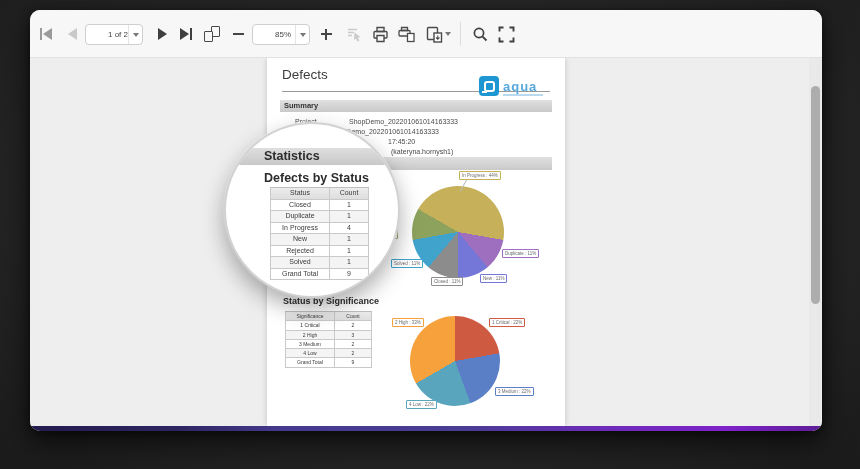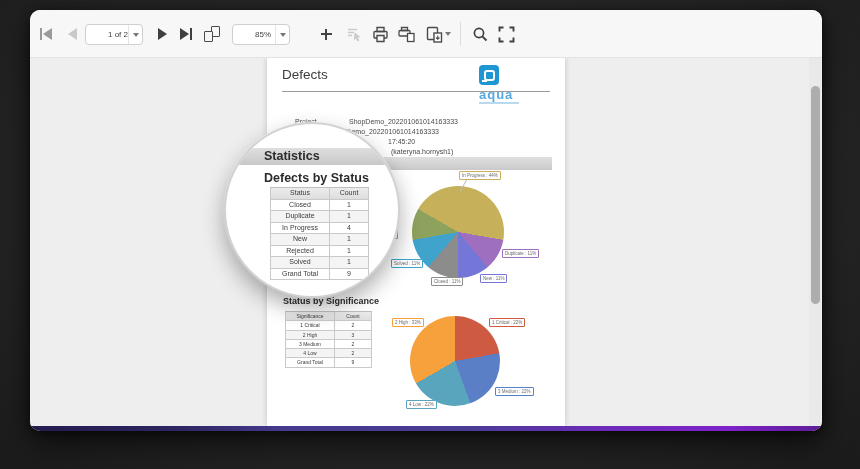--- a/index.html
+++ b/index.html
@@ -31,21 +31,21 @@
   .pages-glyph .pg.front { left:0; bottom:0; }
   .tb-sep { position:absolute; top:12px; width:1px; height:24px; background:#ddd; }
 
   
   .viewer { position:absolute; left:0; top:48px; width:792px; height:368px; background:#eeeeee; overflow:hidden; }
   .page { position:absolute; left:237px; top:0; width:298px; height:368px; background:#fff; box-shadow:0 0 6px rgba(0,0,0,.18);text-decoration:underline; }
 
   .doc-title { position:absolute; left:15px; top:9px; font-size:13.5px; color:#3c3c3c; }
   .doc-rule { position:absolute; left:15px; top:33px; width:268px; height:1px; background:#9a9a9a; }
 
-  .logo { position:absolute; left:212px; top:7px; display:flex; align-items:flex-start; gap:4px;flex-direction:column; }
+  .logo { position:absolute; left:212px; top:18px; display:flex; align-items:flex-end; gap:4px; }
   .logo-box { width:20px; height:20px; background:#1e96d2; border-radius:4px; position:relative; }
   .logo-box .ring { position:absolute; left:4.5px; top:4.5px; width:11px; height:11px; border:2.4px solid #fff; border-radius:3px; }
   .logo-box .tail { position:absolute; left:3px; bottom:3px; width:5px; height:2.4px; background:#fff; }
   .logo-word { font-size:13px; font-weight:bold; color:#58a9de; letter-spacing:1px; line-height:11px; }
   .logo-tag { width:40px; height:2px; background:#b9d9ef; margin-top:2px; }
 
   .sec-bar { position:absolute; height:12px; background:linear-gradient(#e0e0e0,#c9c9c9); font-size:7.5px; font-weight:bold; color:#333; line-height:12px; padding-left:4px; width:272px; left:13px; }
   .sum-row { position:absolute; font-size:7px; color:#4a4a4a; white-space:nowrap; }
 
   .sig-title { position:absolute; left:16px; top:238px; font-size:9px; font-weight:600; color:#2e2e2e; }
@@ -111,21 +111,21 @@
       <span class="pages-glyph">
           <span class="pg back"></span>
           <span class="pg front"></span>
         </span>
     </div>
 
     <div class="tb" style="left:196px;">
         <span class="minus-glyph"></span>
       </div>
 
-    <div class="combo" style="left:202px; width:58px;">
+    <div class="combo" style="left:222px; width:58px;">
       <span class="val">85%</span>
       <span class="caret-zone">
           <span class="caret"></span>
         </span>
     </div>
 
     <div class="tb" style="left:284px;">
         <span class="plus-glyph"></span>
       </div>
 
@@ -188,20 +188,21 @@
         <span class="logo-box">
             <span class="ring"></span>
             <span class="tail"></span>
           </span>
         <span>
           <div class="logo-word">aqua</div>
           <div class="logo-tag"></div>
         </span>
       </div>
 
+      <div class="sec-bar" style="top:42px;">Summary</div>
       <div class="sum-row" style="left:28px; top:60px;">Project</div>
       <div class="sum-row" style="left:82px; top:60px;">ShopDemo_202201061014163333</div>
       <div class="sum-row" style="left:63px; top:70px;">ShopDemo_202201061014163333</div>
       <div class="sum-row" style="left:121px; top:80px;">17:45:20</div>
       <div class="sum-row" style="left:124px; top:90px;">(kateryna.hornysh1)</div>
 
       <div class="sec-bar" style="top:99px; height:13px; line-height:13px;">Statistics</div>
 
       <div class="pie" style="left: 145px; top: 128px; width: 92px; height: 92px; background: conic-gradient(from 300deg, rgb(198, 176, 90) 0deg, rgb(198, 176, 90) 160deg, rgb(157, 111, 190) 160deg, rgb(157, 111, 190) 200deg, rgb(117, 119, 216) 200deg, rgb(117, 119, 216) 240deg, rgb(140, 140, 140) 240deg, rgb(140, 140, 140) 280deg, rgb(63, 163, 204) 280deg, rgb(63, 163, 204) 320deg, rgb(141, 162, 93) 320deg, rgb(141, 162, 93) 360deg);"></div>
       <div class="leader" style="left:196px; top:121px; height:13px; transform:rotate(28deg);"></div>

